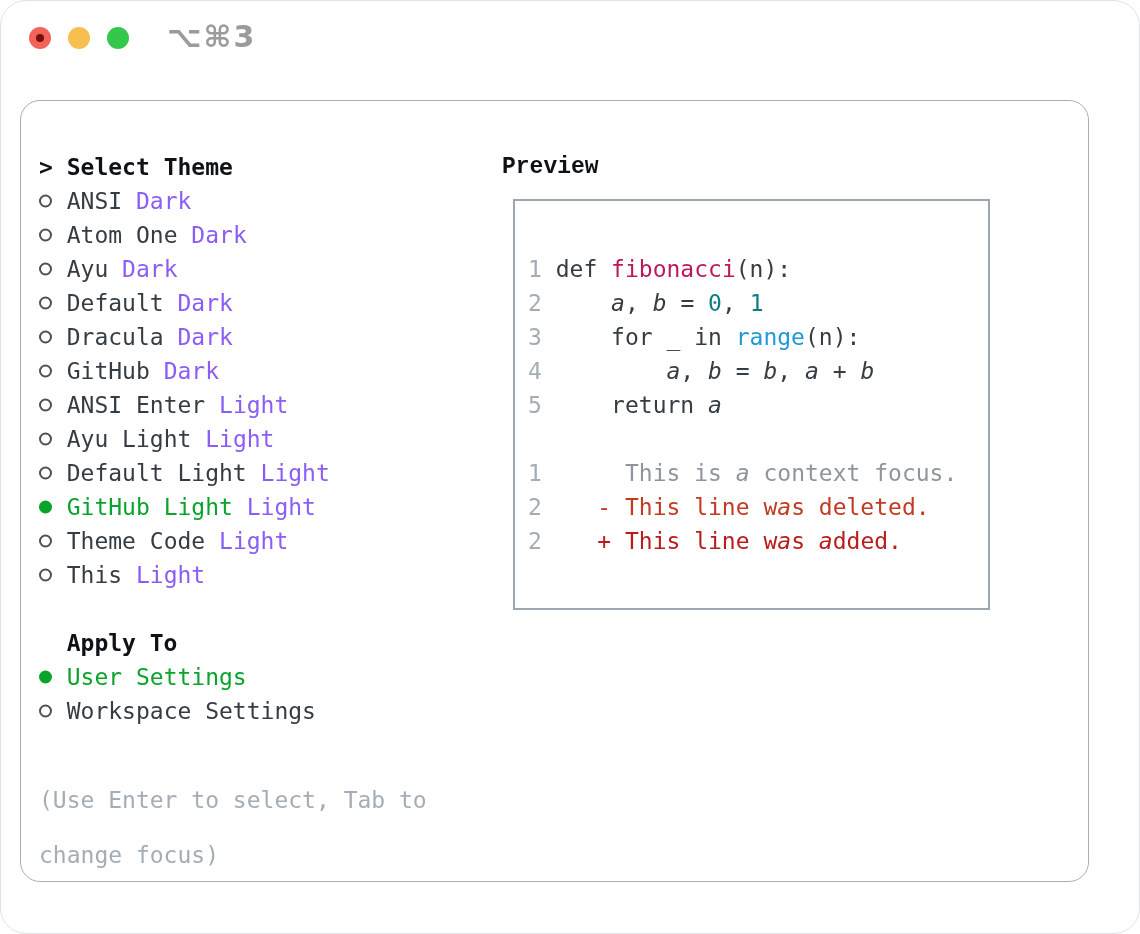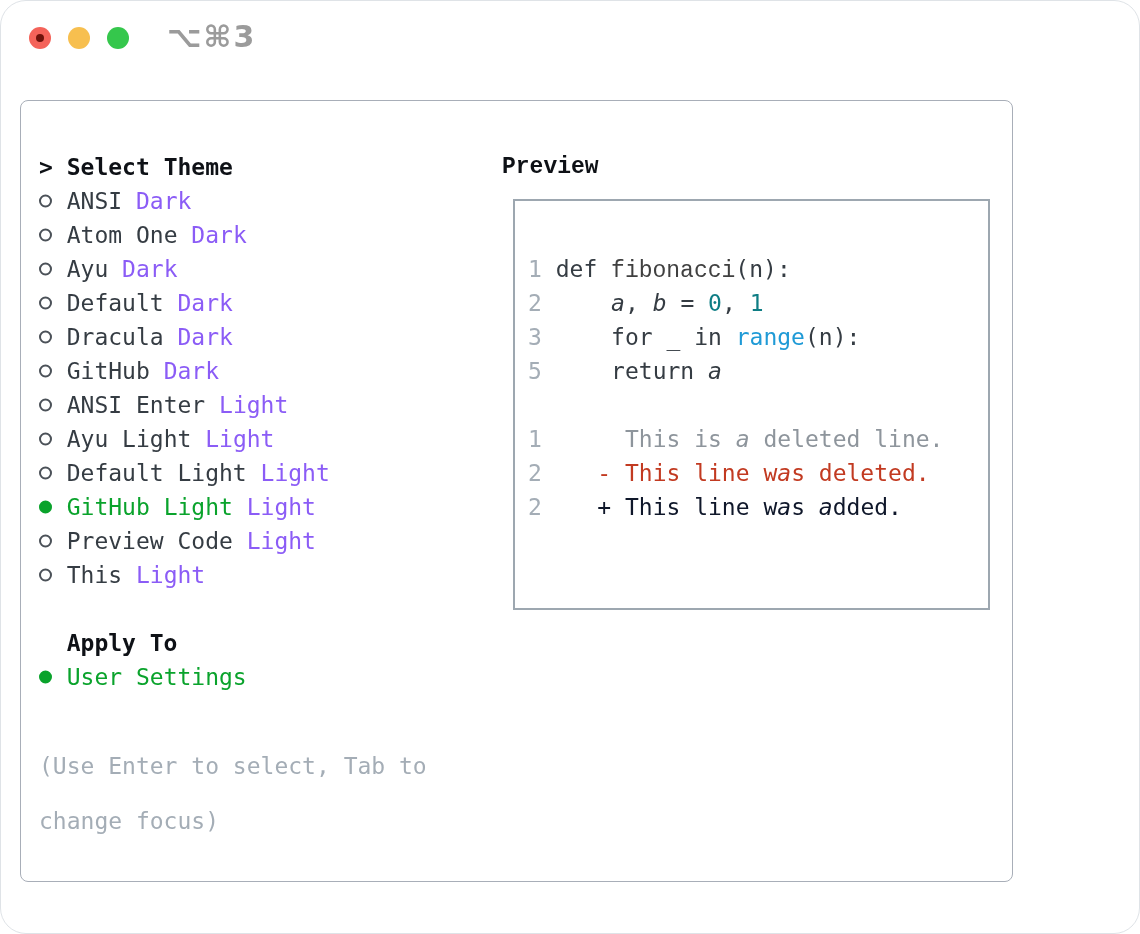--- a/index.html
+++ b/index.html
@@ -14,22 +14,22 @@
   .tl-red{left:28px;background:#f4635a;}
   .tl-red .dot{position:absolute;left:7px;top:7px;width:8px;height:8px;border-radius:50%;background:#6e120b;}
   .tl-yellow{left:67px;background:#f7bf4f;}
   .tl-green{left:106px;background:#35c74c;}
   .win-title{
     position:absolute;left:166px;top:18px;font-family:"DejaVu Sans","Liberation Sans",sans-serif;
     font-weight:bold;font-size:30px;color:#9b9b9b;letter-spacing:2px;
   }
   
   .main-box{
-    position:absolute;left:19px;top:99px;width:993px;height:782px;box-sizing:border-box;
-    border:1.5px solid #a8aeb8;border-radius:8px;background:#ffffff;
+    position:absolute;left:19px;top:99px;width:1069px;height:782px;box-sizing:border-box;
+    border:1.5px solid #a8aeb8;border-radius:20px;background:#ffffff;
   }
   .row{height:34px;line-height:34px;white-space:pre;font-size:23px;color:#353c43;}
   .left-col{position:absolute;left:18px;top:49px;}
   .hdr{font-weight:bold;color:#0e1116;}
   .prompt{font-weight:bold;color:#0e1116;}
   .indent2{padding-left:1.204em;}
   .bcell{display:inline-block;width:0.602em;height:34px;position:relative;vertical-align:top;}
   .b{position:absolute;left:0;top:50%;transform:translateY(-50%);width:13px;height:13px;border-radius:50%;box-sizing:border-box;}
   .b-off{border:2px solid #4b5158;background:transparent;}
   .b-on{background:#0aa32c;border:2px solid #0aa32c;}
@@ -40,27 +40,27 @@
   
   .preview-header{position:absolute;left:481px;top:49px;height:34px;line-height:34px;
     font-size:23px;font-weight:bold;color:#0e1116;white-space:pre;font-family:Liberation Mono, monospace;}
   .preview-box{
     position:absolute;left:492px;top:98px;width:477px;height:411px;box-sizing:border-box;
     border:2px solid #9da7b0;background:#ffffff;padding:51px 0 0 13px;overflow:hidden;
   }
   .pline{height:34px;line-height:34px;white-space:pre;font-size:23px;}
   .ln{color:#a4adb6;}
   .pl{color:#353c43;}
-  .fn{color:#404040;font-family:Liberation Mono, monospace;}
+  .fn{color:#be185d;}
   .num{color:#0e7d84;}
   .bi{color:#1f9ad6;text-align:center;}
   .it{font-style:italic;}
   .ctx{color:#8e959c;}
   .del{color:#c23a21;margin-top:46px;}
-  .add{color:#0f172a;}
+  .add{color:#b91c1c;}
 </style>
 </head>
 <body>
 
 <div class="window">
 
   <div class="titlebar">
     <span class="tl tl-red">
         <span class="dot"></span>
       </span>
@@ -77,41 +77,43 @@
           <div class="row"><span class="bcell"><i class="b b-off"></i></span> <span class="name">ANSI</span> <span class="tag">Dark</span></div>
           <div class="row"><span class="bcell"><i class="b b-off"></i></span> <span class="name">Atom One</span> <span class="tag">Dark</span></div>
           <div class="row"><span class="bcell"><i class="b b-off"></i></span> <span class="name">Ayu</span> <span class="tag">Dark</span></div>
           <div class="row"><span class="bcell"><i class="b b-off"></i></span> <span class="name">Default</span> <span class="tag">Dark</span></div>
           <div class="row"><span class="bcell"><i class="b b-off"></i></span> <span class="name">Dracula</span> <span class="tag">Dark</span></div>
           <div class="row"><span class="bcell"><i class="b b-off"></i></span> <span class="name">GitHub</span> <span class="tag">Dark</span></div>
           <div class="row"><span class="bcell"><i class="b b-off"></i></span> <span class="name">ANSI Enter</span> <span class="tag">Light</span></div>
           <div class="row"><span class="bcell"><i class="b b-off"></i></span> <span class="name">Ayu Light</span> <span class="tag">Light</span></div>
           <div class="row"><span class="bcell"><i class="b b-off"></i></span> <span class="name">Default Light</span> <span class="tag">Light</span></div>
           <div class="row"><span class="bcell"><i class="b b-on"></i></span> <span class="name-sel">GitHub Light</span> <span class="tag">Light</span></div>
-          <div class="row"><span class="bcell"><i class="b b-off"></i></span> <span class="name">Preview Code</span> <span class="tag">Light</span></div>
+          <div class="row"><span class="bcell"><i class="b b-off"></i></span> <span class="name">Theme Code</span> <span class="tag">Light</span></div>
           <div class="row"><span class="bcell"><i class="b b-off"></i></span> <span class="name">This</span> <span class="tag">Light</span></div>
         </div>
       <div class="row"></div>
       <div class="row indent2"><span class="hdr">Apply To</span></div>
       <div id="apply-list">
           <div class="row"><span class="bcell"><i class="b b-on"></i></span> <span class="name-sel">User Settings</span></div>
+          <div class="row"><span class="bcell"><i class="b b-off"></i></span> <span class="name">Workspace Settings</span></div>
         </div>
       <div class="row"></div>
       <div id="help-lines">
           <div class="row help">(Use Enter to select, Tab to</div>
           <div class="row help">change focus)</div>
         </div>
     </div>
 
     <div class="preview-header">Preview</div>
     <div class="preview-box" id="preview-box">
         <div class="pline"><span class="ln">1</span><span class="pl"> def </span><span class="fn">fibonacci</span><span class="pl">(n):</span></div>
         <div class="pline"><span class="ln">2</span><span class="pl">     </span><span class="pl it">a</span><span class="pl">, </span><span class="pl it">b</span><span class="pl"> = </span><span class="num">0</span><span class="pl">, </span><span class="num">1</span></div>
         <div class="pline"><span class="ln">3</span><span class="pl">     for _ in </span><span class="bi">range</span><span class="pl">(n):</span></div>
+        <div class="pline"><span class="ln">4</span><span class="pl">         </span><span class="pl it">a</span><span class="pl">, </span><span class="pl it">b</span><span class="pl"> = </span><span class="pl it">b</span><span class="pl">, </span><span class="pl it">a</span><span class="pl"> + </span><span class="pl it">b</span></div>
         <div class="pline"><span class="ln">5</span><span class="pl">     return </span><span class="pl it">a</span></div>
         <div class="pline"></div>
-        <div class="pline"><span class="ln">1</span><span class="ctx">      This is </span><span class="ctx it">a</span><span class="ctx"> deleted line.</span></div>
+        <div class="pline"><span class="ln">1</span><span class="ctx">      This is </span><span class="ctx it">a</span><span class="ctx"> context focus.</span></div>
         <div class="pline"><span class="ln">2</span><span class="del">    - This line w</span><span class="del it">a</span><span class="del">s deleted.</span></div>
         <div class="pline"><span class="ln">2</span><span class="add">    + This line w</span><span class="add it">a</span><span class="add">s </span><span class="add it">a</span><span class="add">dded.</span></div>
       </div>
 
   </div>
 </div>
 
 </body></html>

